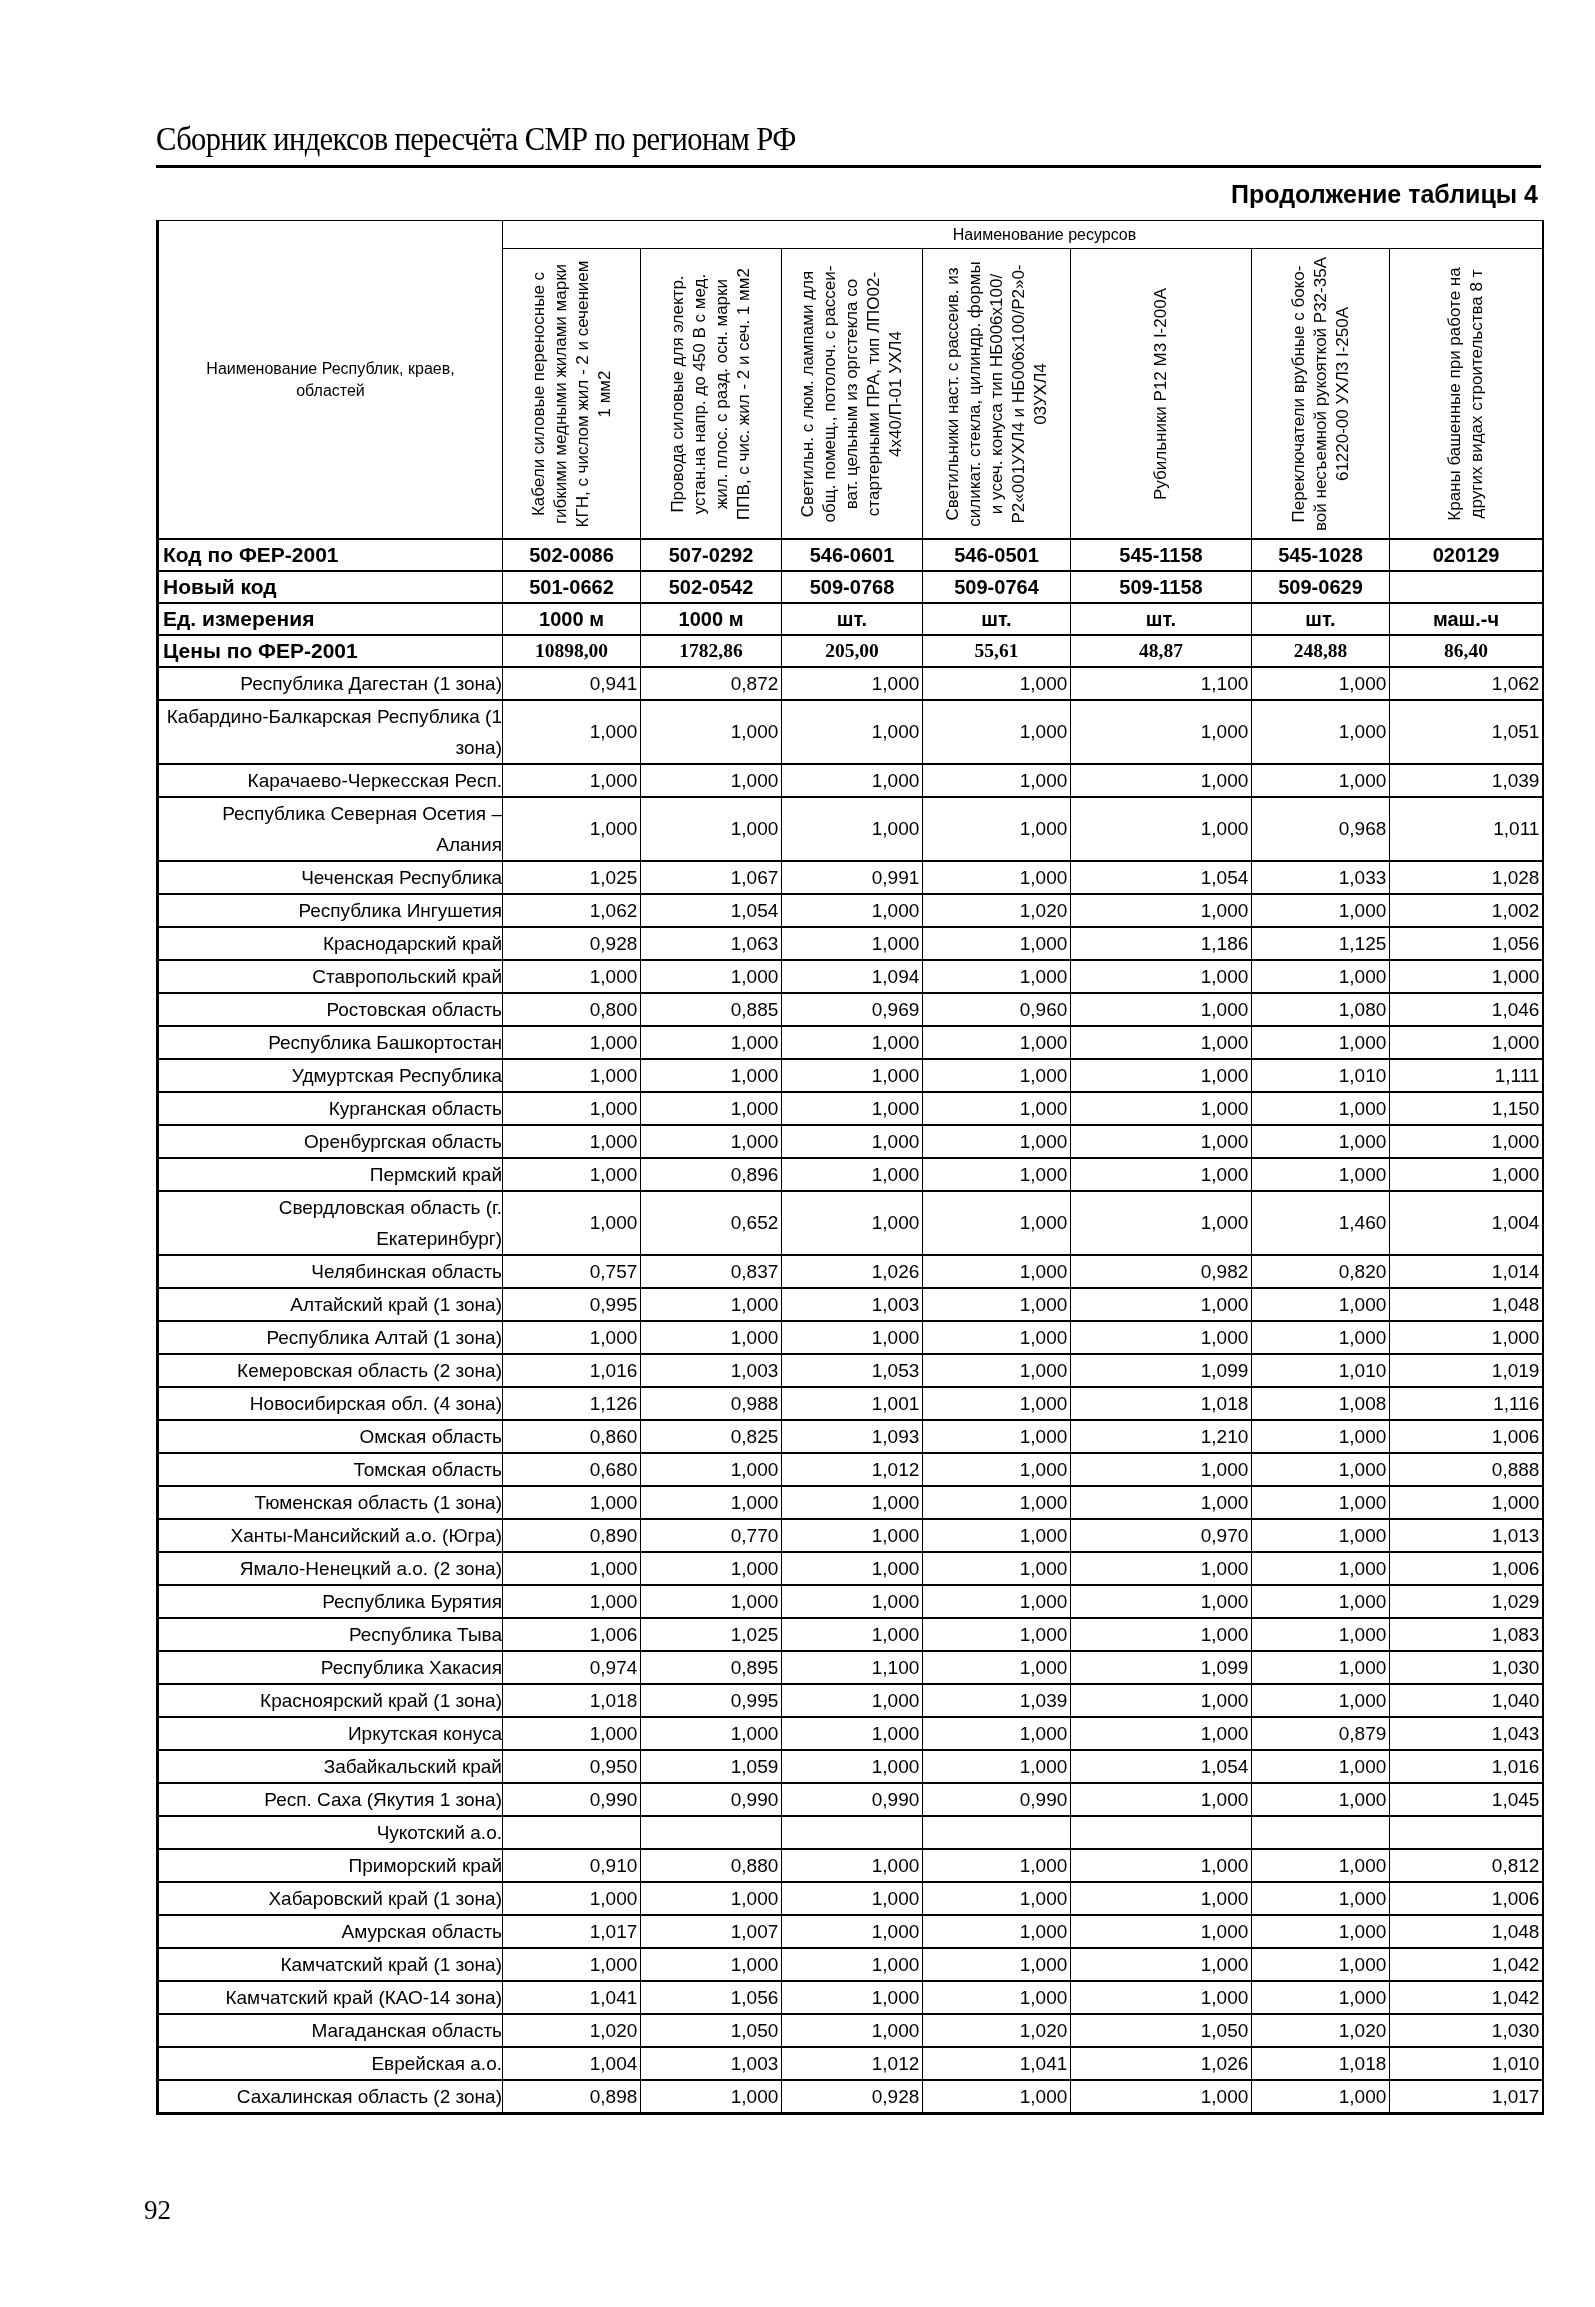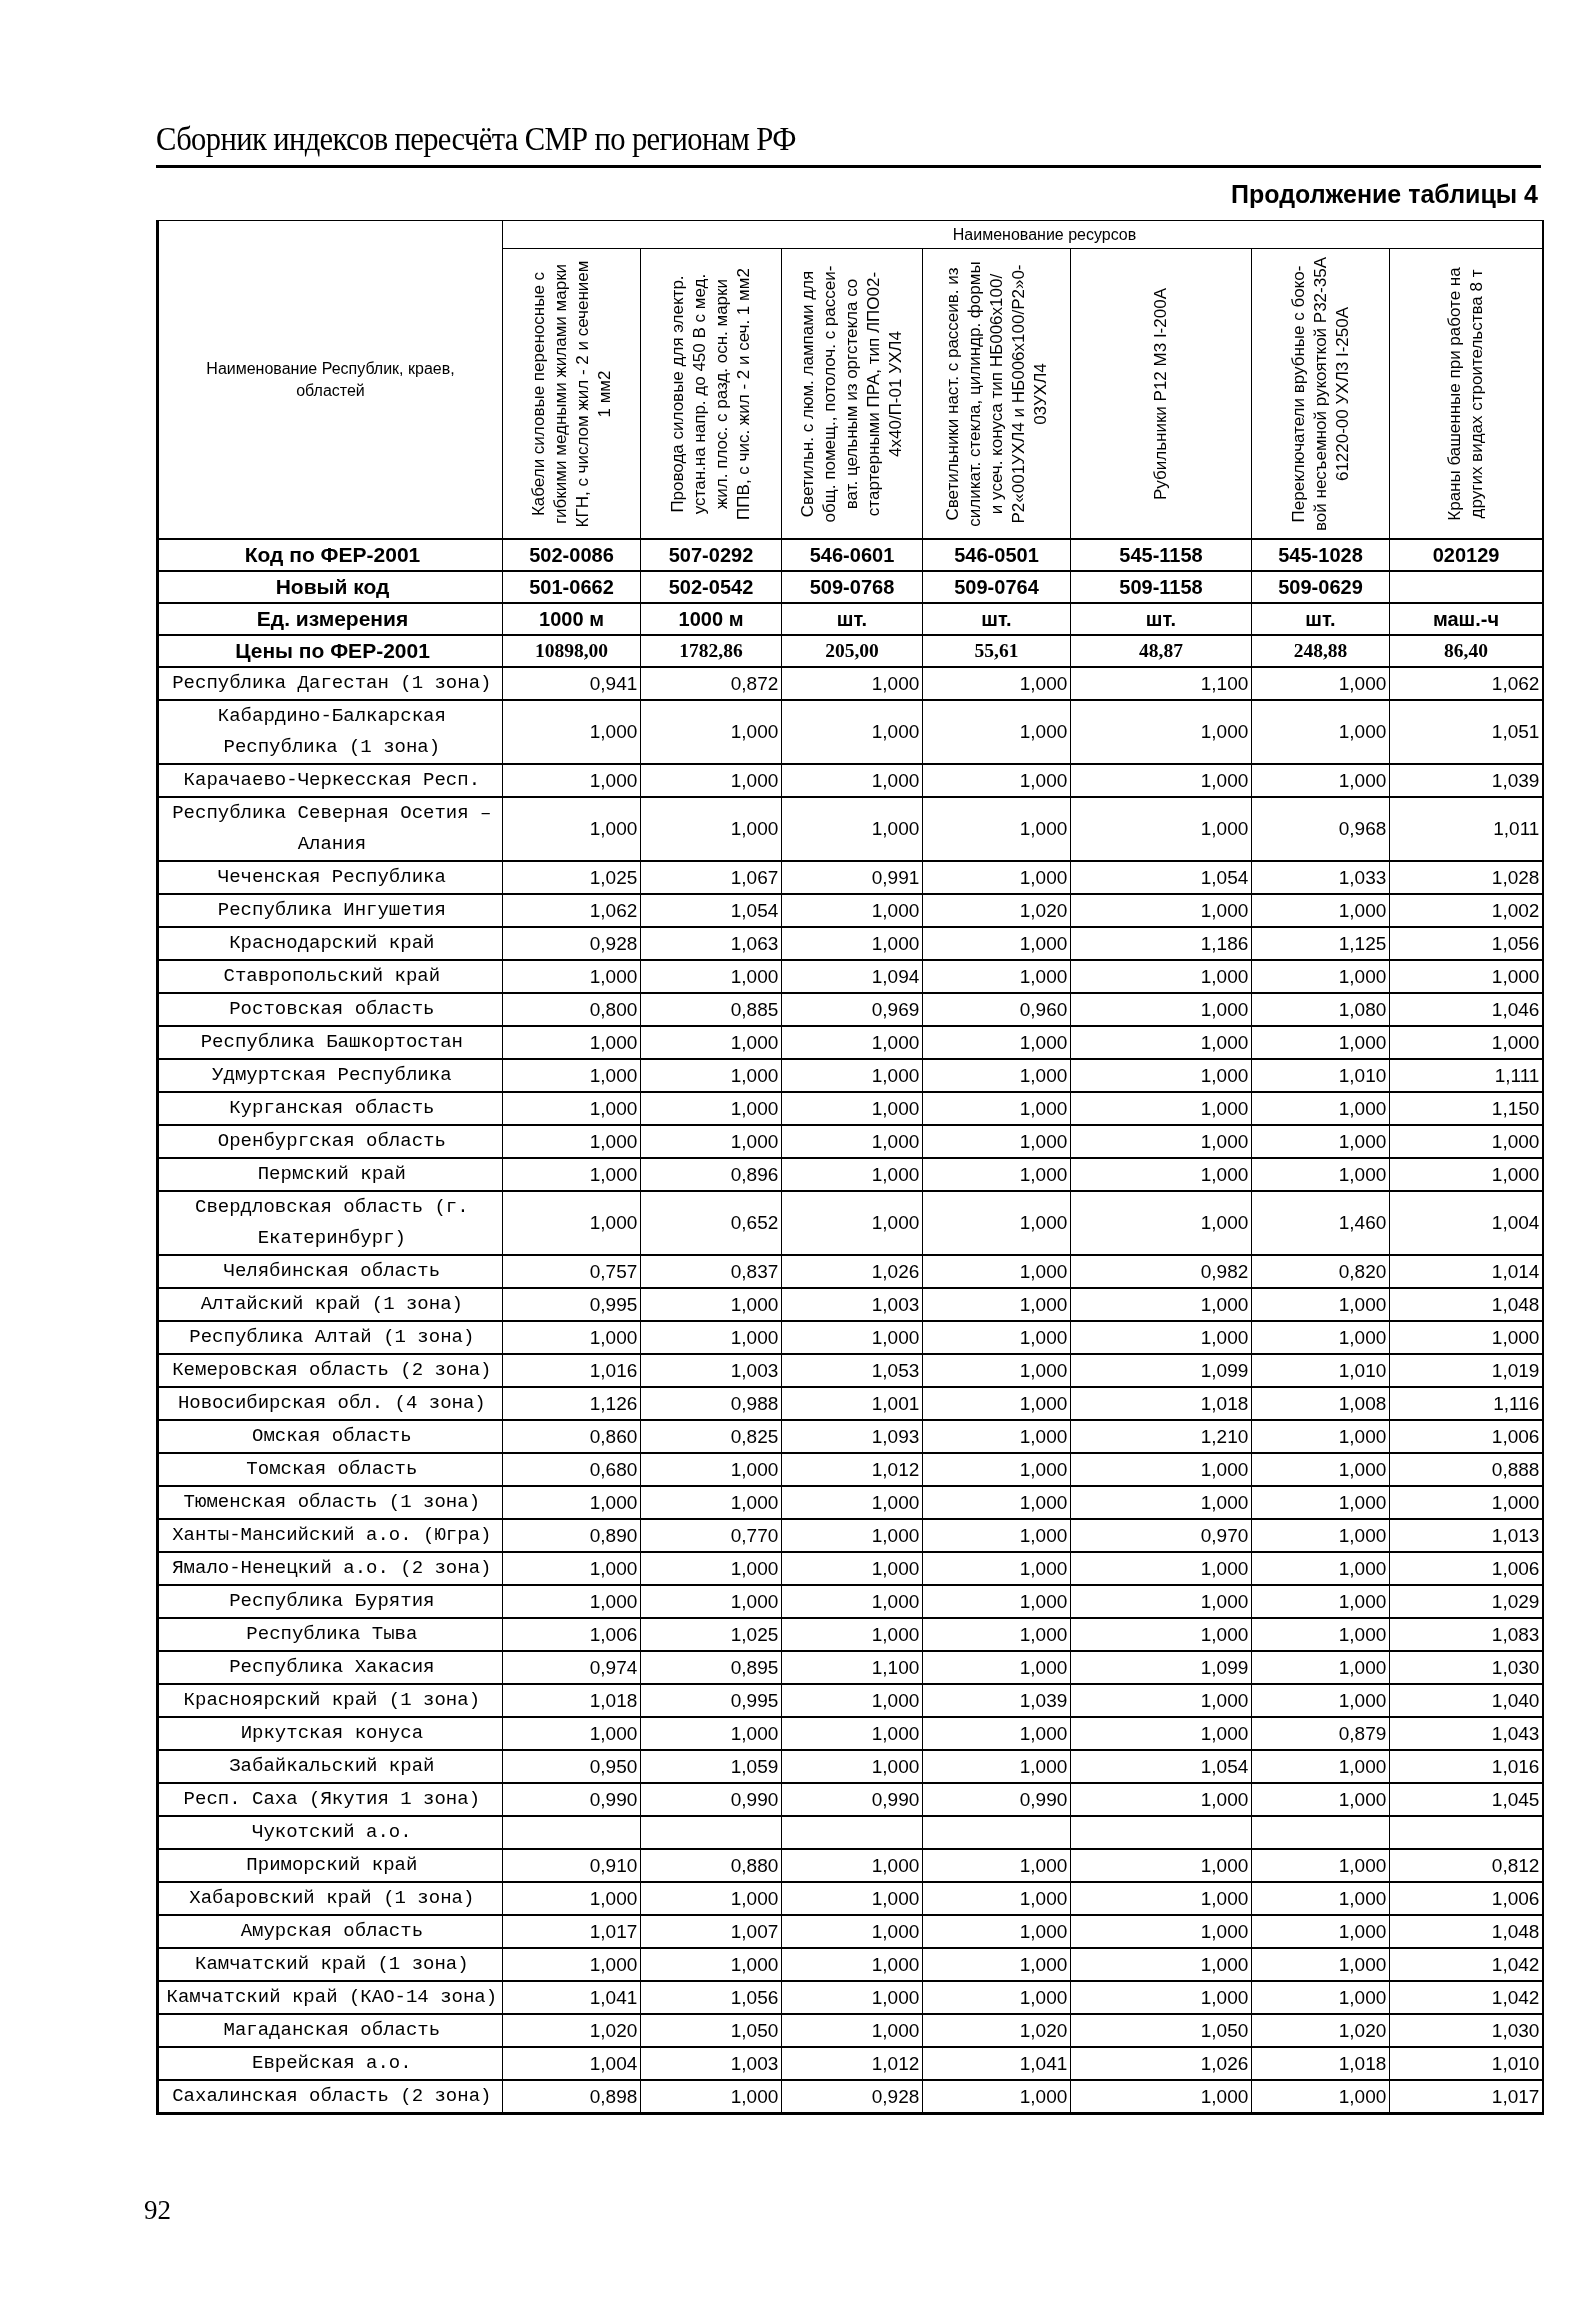--- a/index.html
+++ b/index.html
@@ -9,24 +9,24 @@
   .continuation { position: absolute; right: 57px; top: 180px; font-family: "Liberation Sans", sans-serif; font-weight: bold; font-size: 25px; }
   .table-wrap { position: absolute; left: 156px; top: 220px; width: 1384px; }
   table { border-collapse: collapse; width: 1384px; table-layout: fixed; font-family: "Liberation Sans", sans-serif; }
   td, th { border: 1.3px solid #000; padding: 0; }
   th { font-weight: normal; }
   .res-title { height: 27px; font-size: 16px; text-align: center; vertical-align: middle; padding-left: 44px; }
   .name-head { font-size: 16px; vertical-align: middle; line-height: 21.5px; padding: 0 13.4px; }
   .vert { height: 289px; position: relative; }
   .vert-inner { position: absolute; left: 50%; top: 50%; width: 275px; transform: translate(-50%, -50%) rotate(-90deg); text-align: center; font-size: 17px; line-height: 22px; }
   .meta-row td { height: 30px; font-weight: bold; font-size: 20px; text-align: center; vertical-align: middle; border-top: 2.7px solid #000; border-bottom: 2.7px solid #000; }
-  .meta-row td.meta-label { text-align: center; padding-left: 4px; font-size: 21px; }
+  .meta-row td.meta-label { text-align: left; padding-left: 4px; font-size: 21px; }
   .meta-row td.price { font-family: Liberation Serif, serif; font-size: 19.5px; }
   .data-row td { font-size: 19px; vertical-align: middle; border-top: 2px solid #000; }
-  .data-row td.region { text-align: center; padding-left: 2.7px; line-height: 31px; height: 29.6px; font-family: Liberation Mono, monospace; }
+  .data-row td.region { text-align: right; padding-left: 2.7px; line-height: 31px; height: 29.6px; }
   .data-row td.val { text-align: right; padding-right: 2.7px; }
   .outer { border-left: 2.7px solid #000; border-right: 2.7px solid #000; border-bottom: 2.7px solid #000; }
   .page-number { position: absolute; left: 144px; top: 2195px; font-family: "Liberation Serif", serif; font-size: 27px; }
 </style>
 </head>
 <body>
 
 <div class="page-header">Сборник индексов пересчёта СМР  по регионам РФ</div>
 <div class="header-rule"></div>
 <div class="continuation">Продолжение таблицы 4</div>

